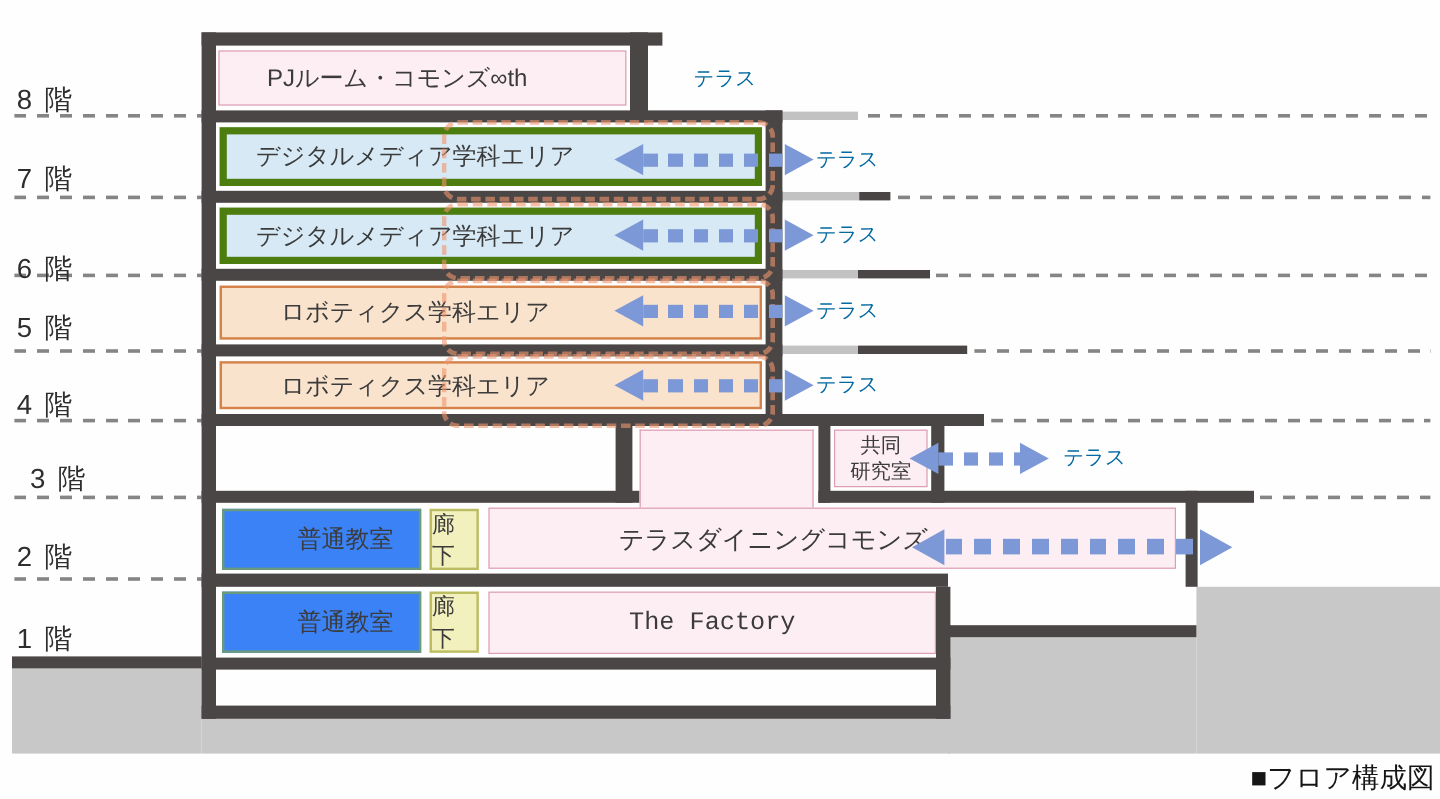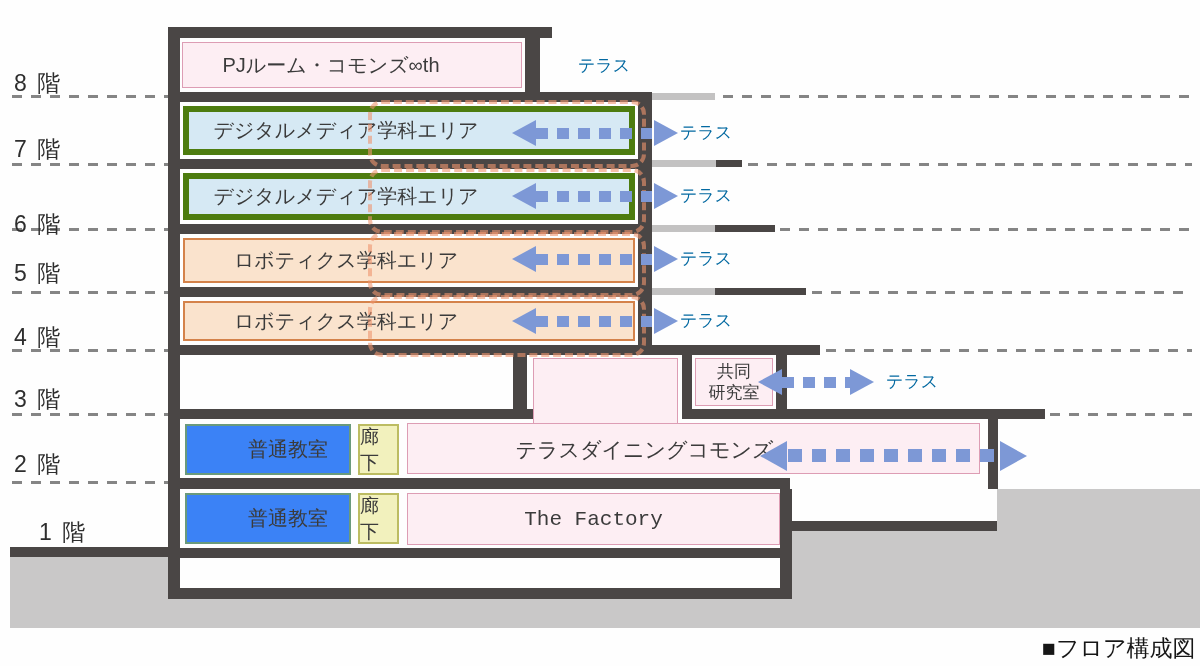--- a/index.html
+++ b/index.html
@@ -54,23 +54,23 @@
   <div class="dline" style="left:780px;top:228px;width:412px;"></div>
   <div class="dline" style="left:812px;top:291px;width:380px;"></div>
   <div class="dline" style="left:826px;top:349px;width:366px;"></div>
   <div class="dline" style="left:1050px;top:413px;width:142px;"></div>
 
   <div class="flabel" style="top:68px;">8 階</div>
   <div class="flabel" style="top:134px;">7 階</div>
   <div class="flabel" style="top:197px;margin-top:12px;">6 階</div>
   <div class="flabel" style="top:258px;">5 階</div>
   <div class="flabel" style="top:322px;">4 階</div>
-  <div class="flabel" style="top:384px;">3 階</div>
+  <div class="flabel" style="top:384px;text-align:center;">3 階</div>
   <div class="flabel" style="top:449px;">2 階</div>
-  <div class="flabel" style="top:517px;margin-left:25px;">1 階</div>
+  <div class="flabel" style="top:517px;">1 階</div>
 
   <div class="gbar" style="left:652px;top:93px;width:63px;height:7px;"></div>
   <div class="gbar" style="left:652px;top:160px;width:64px;height:7px;"></div>
   <div class="wall" style="left:716px;top:160px;width:26px;height:7px;"></div>
   <div class="gbar" style="left:652px;top:225px;width:63px;height:7px;"></div>
   <div class="wall" style="left:715px;top:225px;width:60px;height:7px;"></div>
   <div class="gbar" style="left:652px;top:288px;width:63px;height:7px;"></div>
   <div class="wall" style="left:715px;top:288px;width:91px;height:7px;"></div>
 
   <div class="wall" style="left:168px;top:27px;width:384px;height:11px;"></div>

